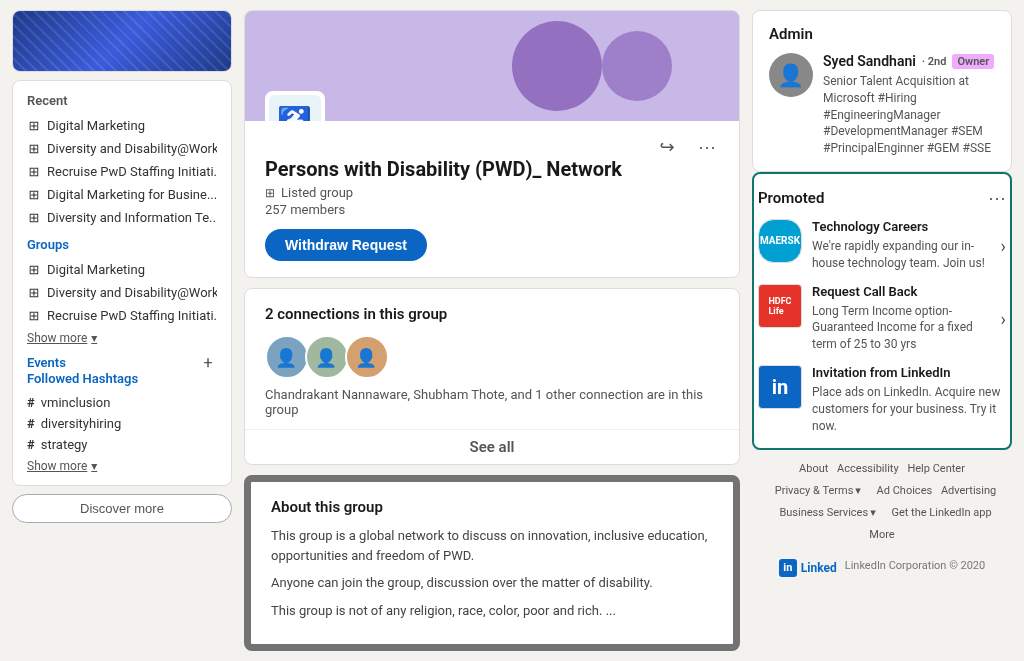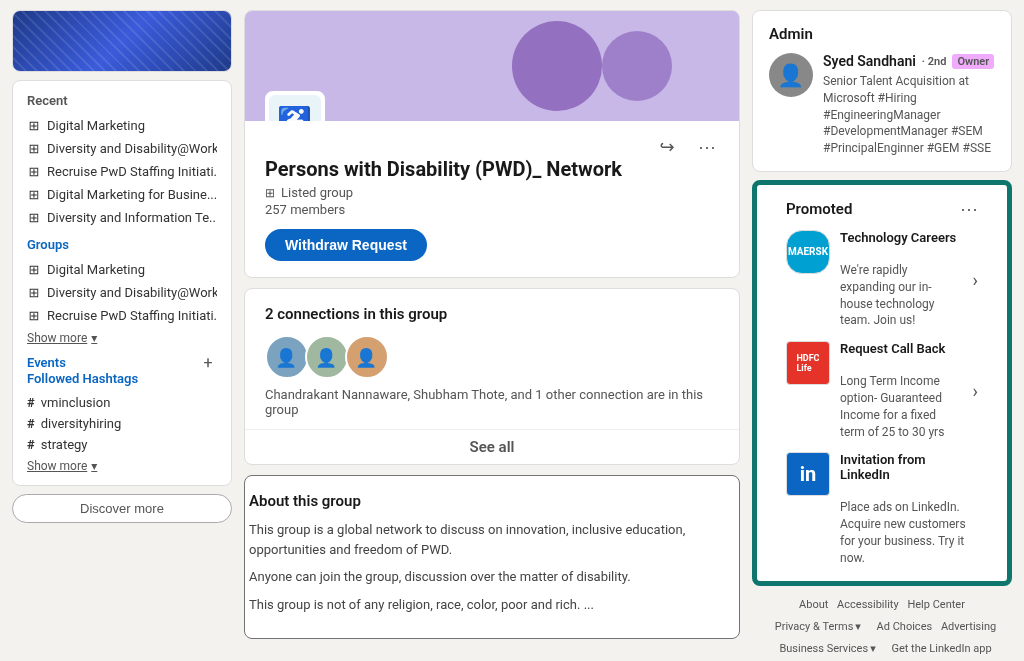--- a/index.html
+++ b/index.html
@@ -308,22 +308,22 @@
       cursor: pointer;
       padding: 8px;
       border-top: 1px solid #eee;
       margin: 0 -20px -16px;
     }
 
     
     .about-card {
       background: #fff;
       border-radius: 8px;
-      border: 1px solid #737373;
-      padding: 16px 4px;
+      border: 7px solid #737373;
+      padding: 16px 20px;
       margin-bottom: 10px;
     }
     .about-title {
       font-size: 15px;
       font-weight: 600;
       color: #191919;
       margin-bottom: 10px;
     }
     .about-text {
       font-size: 13px;
@@ -335,21 +335,20 @@
     
     .right-sidebar {
       width: 260px;
       flex-shrink: 0;
     }
     .admin-card {
       background: #fff;
       border-radius: 8px;
       border: 1px solid #ddd;
       padding: 14px 16px;
-      margin-bottom: 8px;
     }
     .admin-title {
       font-size: 15px;
       font-weight: 600;
       color: #191919;
       margin-bottom: 10px;
     }
     .admin-person {
       display: flex;
       gap: 10px;
@@ -387,22 +386,22 @@
     }
     .admin-info-desc {
       font-size: 12px;
       color: #555;
       line-height: 1.4;
       margin-top: 4px;
     }
     .promoted-card {
       background: #fff;
       border-radius: 8px;
-      border: 5px solid #0f766e;
-      padding: 14px 29px;
+      border: 2px solid #0f766e;
+      padding: 14px 4px;
       margin-bottom: 8px;
     }
     .promoted-header {
       display: flex;
       justify-content: space-between;
       align-items: center;
       margin-bottom: 10px;
     }
     .promoted-title {
       font-size: 15px;
@@ -442,21 +441,21 @@
     .ad-content { flex: 1; }
     .ad-title {
       font-size: 13px;
       font-weight: 600;
       color: #191919;
     }
     .ad-desc {
       font-size: 12px;
       color: #555;
       line-height: 1.4;
-      margin-top: 17px;
+      margin-top: 4px;
     }
     .ad-chevron {
       font-size: 18px;
       color: #555;
       align-self: center;
     }
     .footer-links {
       text-align: center;
       font-size: 11px;
       color: #777;

